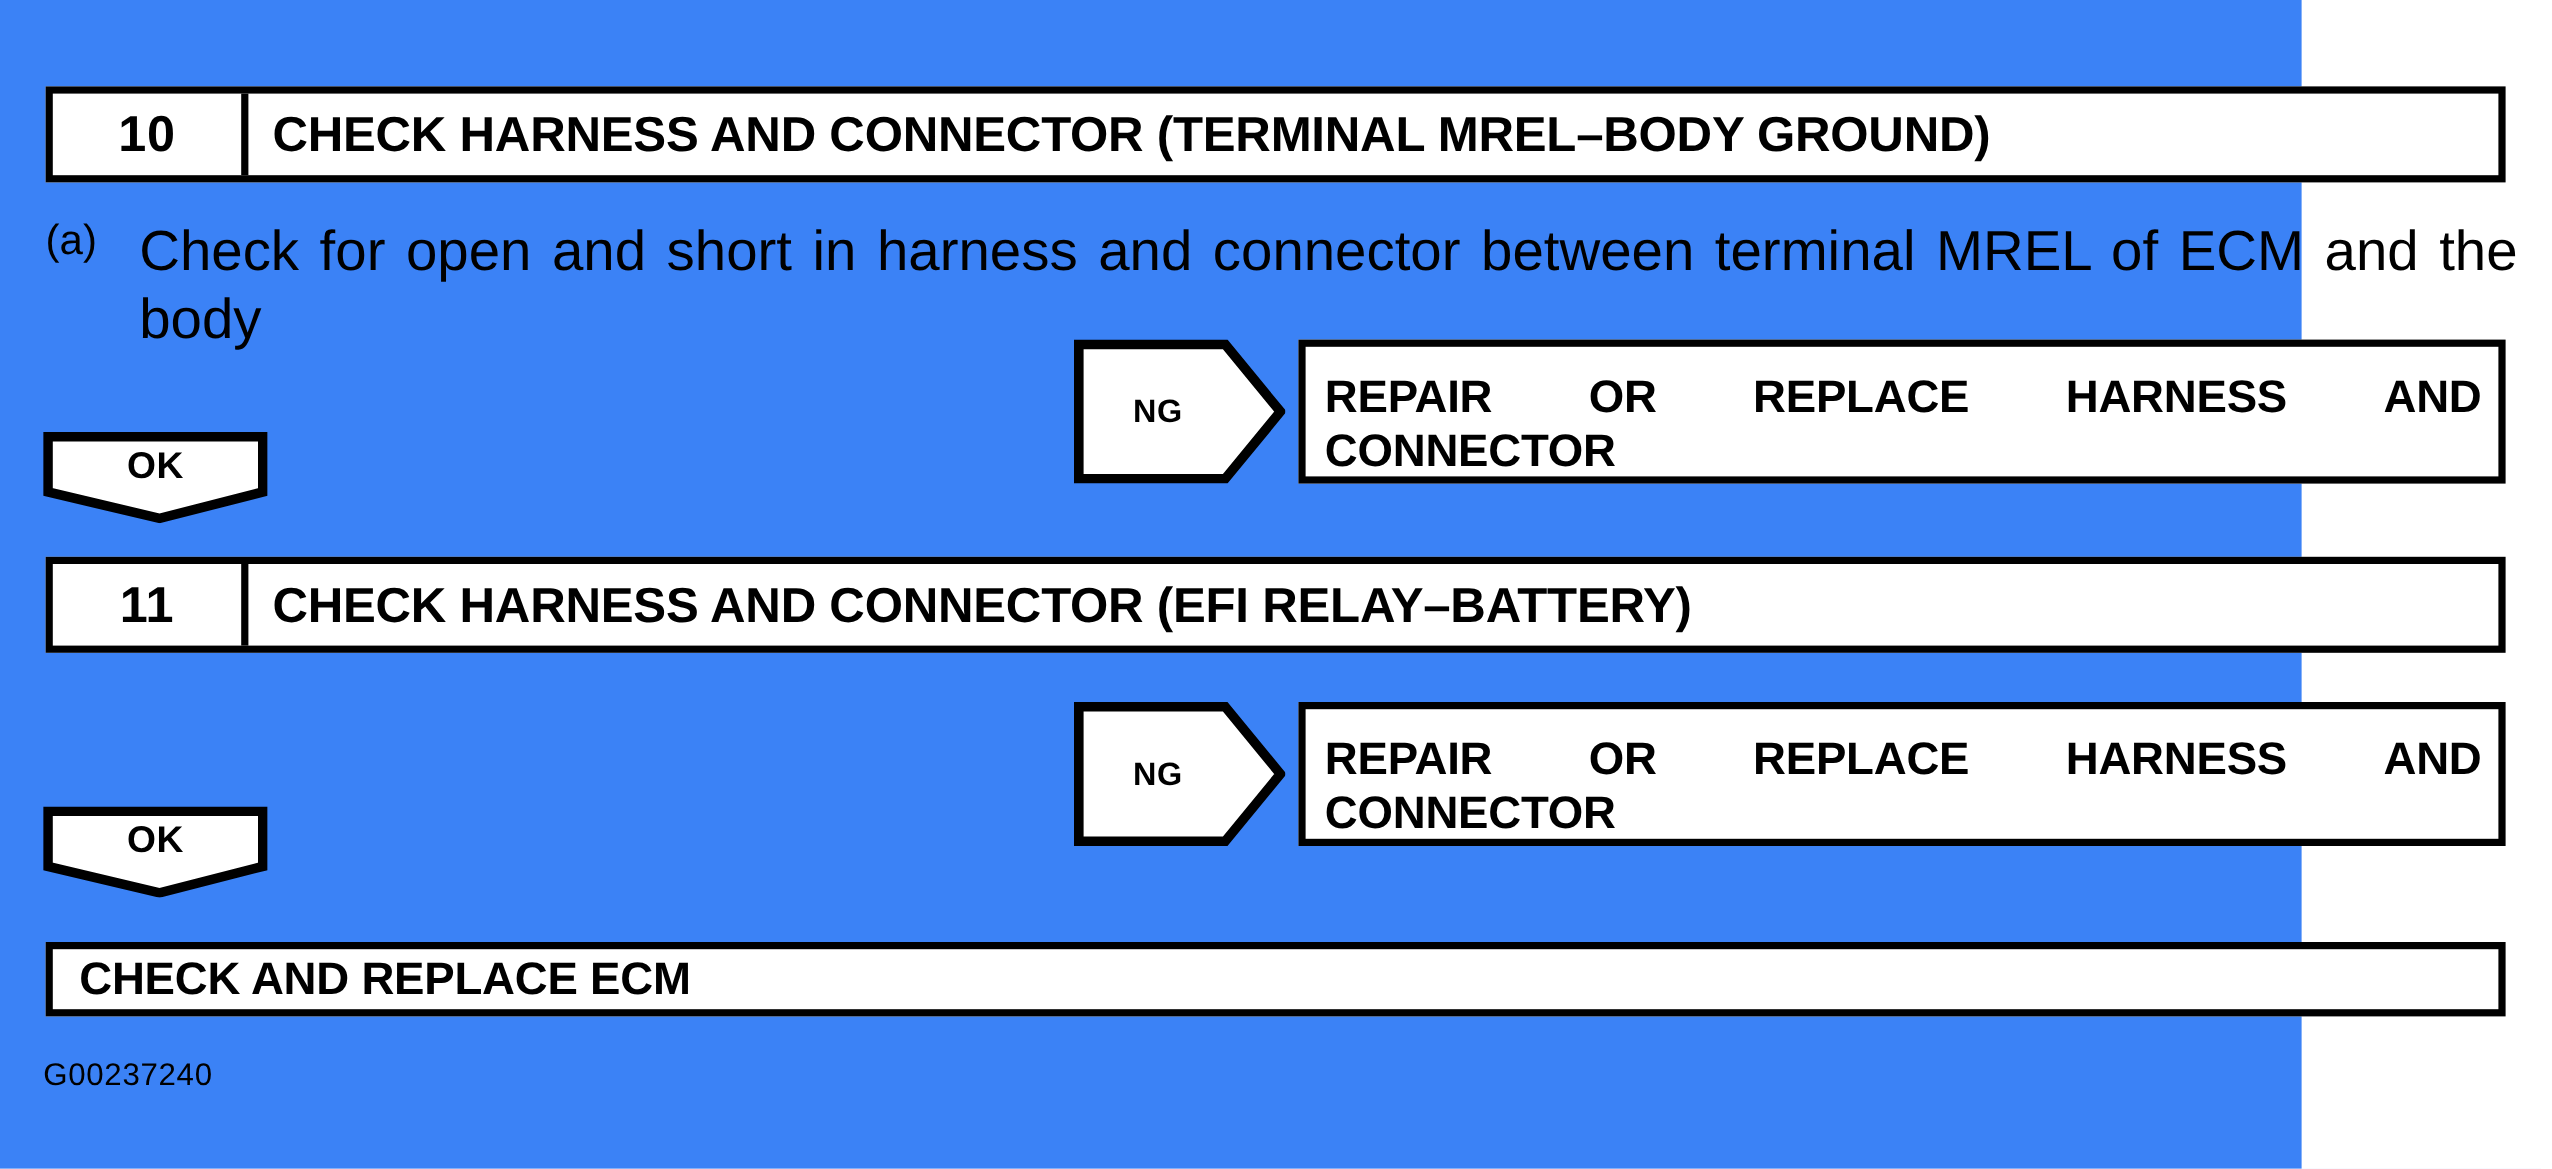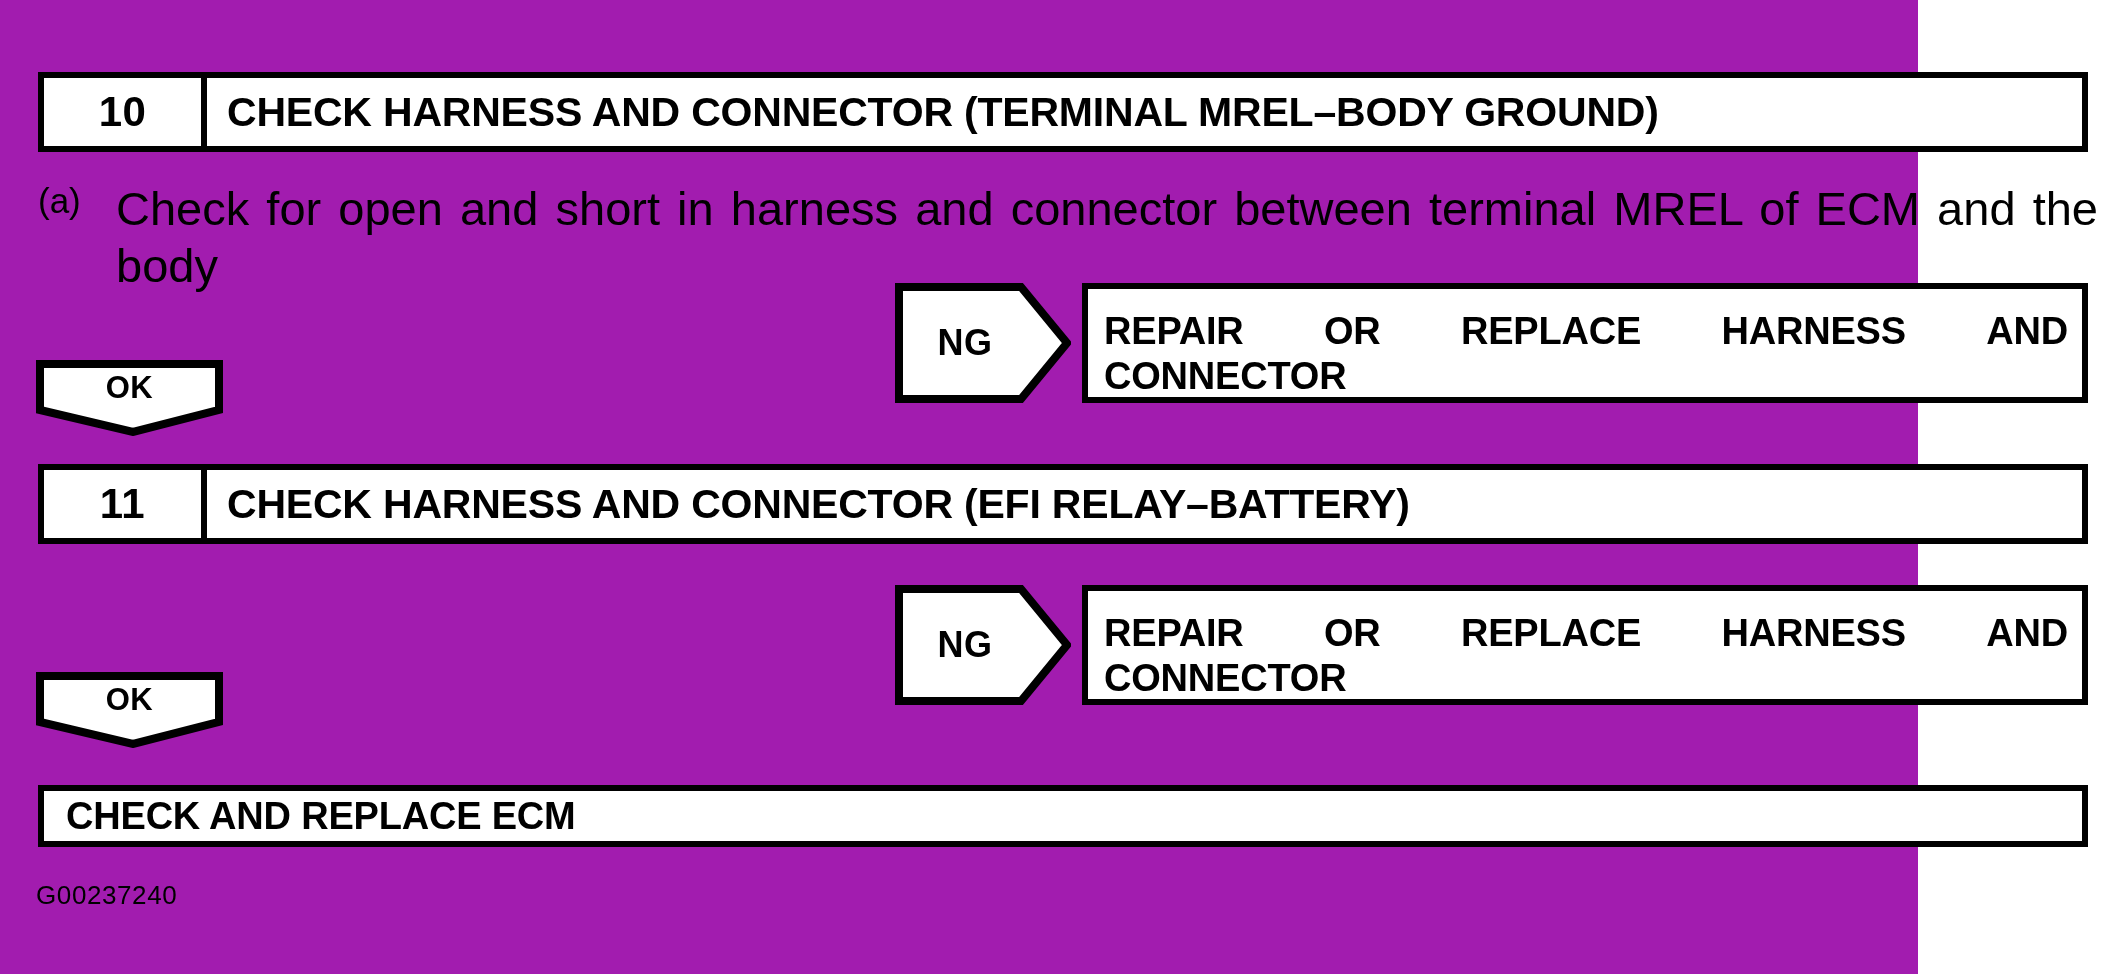--- a/index.html
+++ b/index.html
@@ -14,21 +14,21 @@
   body {
     font-family: "Liberation Sans", sans-serif;
     color: #000000;
     position: relative;
   }
 
   .sheet {
     position: relative;
     width: 1918px;
     height: 974px;
-    background: #a21caf;
+    background: #3b82f6;
   }
 
   
   .step-bar {
     position: absolute;
     left: 38px;
     width: 2050px;
     height: 80px;
     border: 6px solid #000;
     background: #fff;
@@ -114,21 +114,21 @@
   .ng-tag svg { display: block; width: 100%; height: 100%; }
   .ng-tag .ng-label {
     position: absolute;
     left: 0;
     top: 0;
     width: 140px;
     height: 120px;
     display: flex;
     align-items: center;
     justify-content: center;
-    font-size: 36px;
+    font-size: 27px;
     font-weight: 700;
     letter-spacing: 0.5px;
   }
 
   
   .ok-tag {
     position: absolute;
     width: 187px;
     height: 76px;
   }

